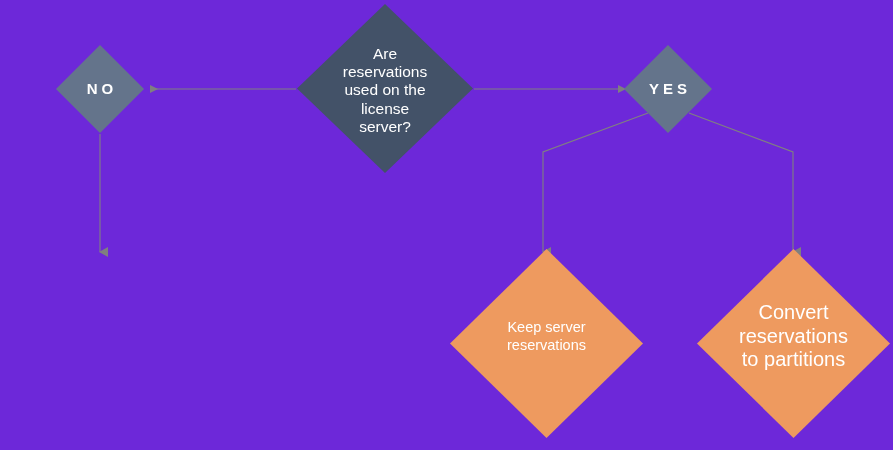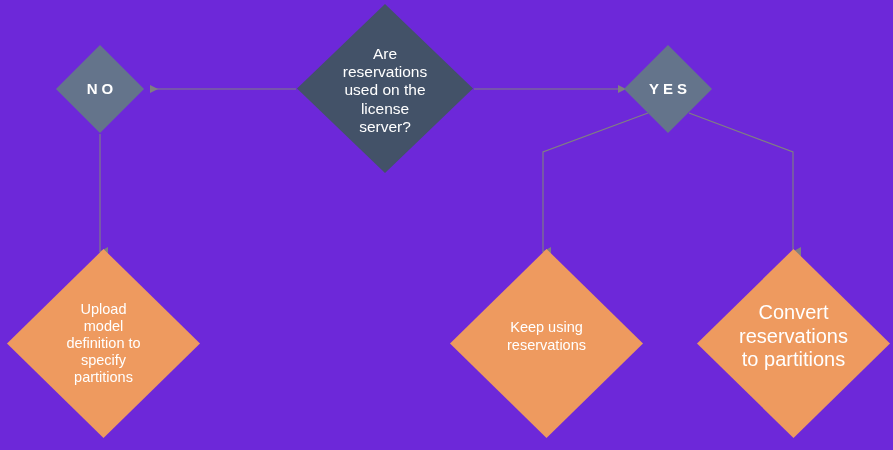--- a/index.html
+++ b/index.html
@@ -162,36 +162,26 @@
     <span class="node-label">YES</span>
   </div>
 
   <div class="node" id="node-no">
     <svg class="diamond-shape" viewBox="0 0 100 100" preserveAspectRatio="none" xmlns="http://www.w3.org/2000/svg">
       <polygon points="50,0 100,50 50,100 0,50" fill="#64748b"></polygon>
     </svg>
     <span class="node-label">NO</span>
   </div>
 
-  <div class="node" id="node-upload">
-    <svg class="diamond-shape" viewBox="0 0 100 100" preserveAspectRatio="none" xmlns="http://www.w3.org/2000/svg">
-      <polygon points="50,0 100,50 50,100 0,50" fill="#ee9a5f"></polygon>
-    </svg>
-    <span class="node-label">Upload
-model
-definition to
-specify
-partitions</span>
-  </div>
 
   <div class="node" id="node-keep">
     <svg class="diamond-shape" viewBox="0 0 100 100" preserveAspectRatio="none" xmlns="http://www.w3.org/2000/svg">
       <polygon points="50,0 100,50 50,100 0,50" fill="#ee9a5f"></polygon>
     </svg>
-    <span class="node-label">Keep using
+    <span class="node-label">Keep server
 reservations</span>
   </div>
 
   <div class="node" id="node-convert">
     <svg class="diamond-shape" viewBox="0 0 100 100" preserveAspectRatio="none" xmlns="http://www.w3.org/2000/svg">
       <polygon points="50,0 100,50 50,100 0,50" fill="#ee9a5f"></polygon>
     </svg>
     <span class="node-label">Convert
 reservations
 to partitions</span>

